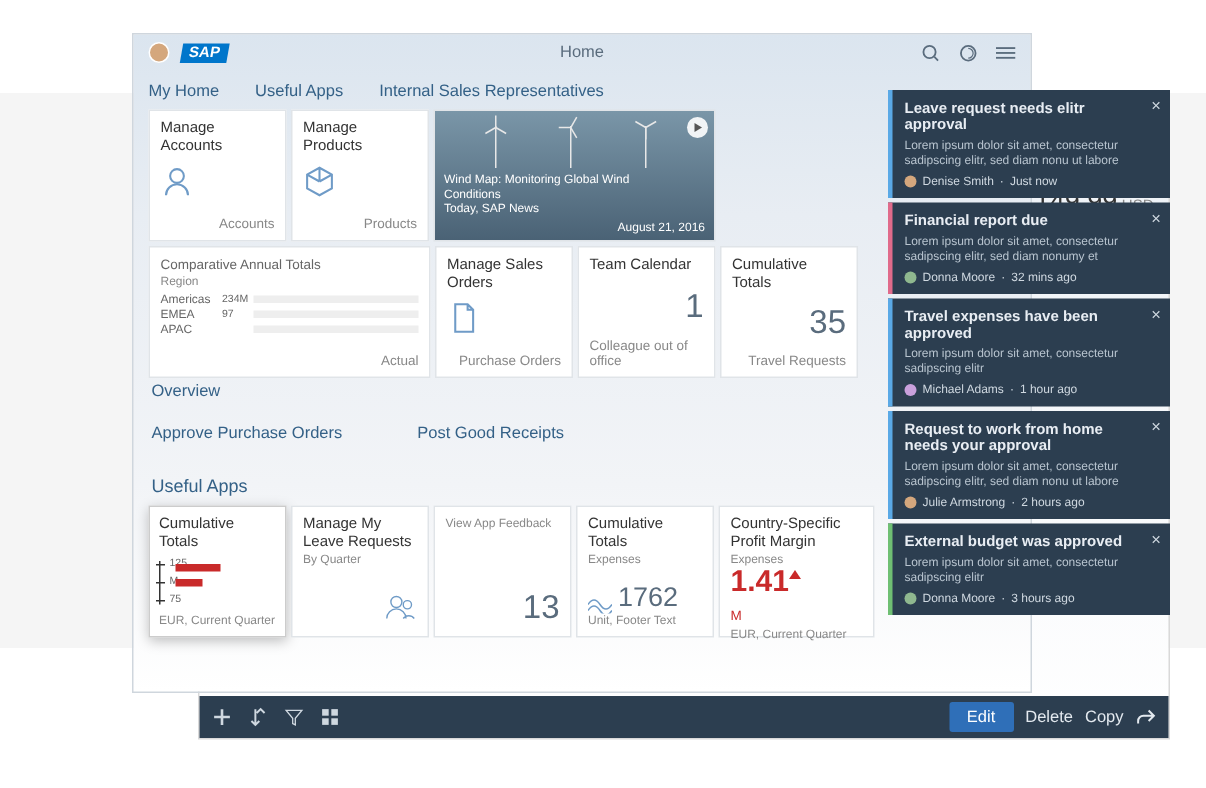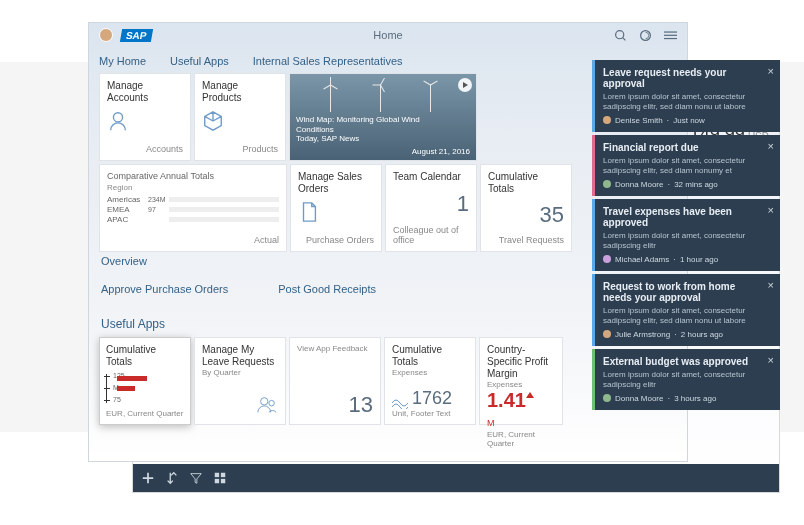--- a/index.html
+++ b/index.html
@@ -58,21 +58,21 @@
 .cum .tk{position:absolute;left:-3px;width:6px;height:1px;background:#333}
 .cum .tl{position:absolute;left:6px;font-size:7px;color:#666}
 .cum .seg{position:absolute;left:10px;height:5px}
 .red{color:#c92a2a}
 .redbig{font-size:20px;font-weight:bold;color:#c92a2a}
 .arrow-up{display:inline-block;width:0;height:0;border-left:4px solid transparent;border-right:4px solid transparent;border-bottom:6px solid #c92a2a;vertical-align:top;margin-top:3px}
 .notif{position:absolute;top:60px;right:24px;width:188px;z-index:3;display:flex;flex-direction:column;gap:3px}
 .ncard{background:#2c3e50;color:#e8edf3;padding:7px 8px;position:relative;border-left:3px solid}
 .nt{font-size:10px;font-weight:bold;margin-bottom:3px;padding-right:12px}
 .nb{font-size:8px;color:#b8c4cf;line-height:1.25;margin-bottom:4px}
-.nm{font-size:8px;color:#cfd8e0;display:flex;align-items:flex-start;gap:4px}
+.nm{font-size:8px;color:#cfd8e0;display:flex;align-items:flex-end;gap:4px}
 .nav{width:8px;height:8px;border-radius:50%}
 .nx{position:absolute;top:5px;right:6px;font-size:11px;color:#cfd8e0;cursor:pointer}
 .sub{font-size:8px;color:#888}
 </style>
 </head>
 <body>
 
 <div class="bg-stripe"></div>
 
 <div class="backwin">
@@ -100,20 +100,28 @@
           <path d="M3 11l3 3 3-3M6 14V2M13 5l-3-3-3 3" stroke="currentColor" stroke-width="1.5" fill="none"></path>
         </svg>
       <svg class="bi" viewBox="0 0 16 16">
           <path d="M2 3h12l-5 6v5l-2-1V9z" stroke="currentColor" fill="none"></path>
         </svg>
       <svg class="bi" viewBox="0 0 16 16">
           <rect x="2" y="2" width="5" height="5" fill="currentColor"></rect>
           <rect x="9" y="2" width="5" height="5" fill="currentColor"></rect>
           <rect x="2" y="9" width="5" height="5" fill="currentColor"></rect>
           <rect x="9" y="9" width="5" height="5" fill="currentColor"></rect>
+        </svg>
+    </div>
+    <div class="br">
+      <span class="edit">Edit</span>
+      <span>Delete</span>
+      <span>Copy</span>
+      <svg class="bi" viewBox="0 0 16 16">
+          <path d="M10 3l4 4-4 4M14 7H6a4 4 0 00-4 4v2" stroke="currentColor" fill="none" stroke-width="1.5"></path>
         </svg>
     </div>
   </div>
 </div>
 
 <div class="main">
   <div class="hdr">
     <div class="avatar"></div>
     <div class="logo">SAP</div>
     <div class="ht">Home</div>
@@ -270,36 +278,36 @@
         <div class="tt">Cumulative Totals</div>
         <div class="sub">Expenses</div>
         <div style="margin-top:auto;display:flex;align-items:flex-end;gap:4px">
           <svg width="16" height="12" viewBox="0 0 16 12">
               <path d="M0 6q4-6 8 0t8 0M0 10q4-6 8 0t8 0" stroke="#6f9bc7" fill="none"></path>
             </svg>
           <span style="font-size:18px;color:#5a6c7d">1762</span>
         </div>
         <div class="sub">Unit, Footer Text</div>
       </div>
-      <div class="tile" style="width:84px;height:88px">
+      <div class="tile" style="width:104px;height:88px">
         <div class="tt">Country-Specific Profit Margin</div>
         <div class="sub">Expenses</div>
         <div style="margin-top:auto">
           <span class="redbig">1.41</span><span class="arrow-up"></span><br><span class="red" style="font-size:9px">M</span>
         </div>
         <div class="sub">EUR, Current Quarter</div>
       </div>
     </div>
   </div>
 </div>
 
 <div class="notif" id="notif-list">
     <div class="ncard" style="border-left-color: rgb(90, 169, 230);">
       <span class="nx">×</span>
-      <div class="nt">Leave request needs your approval</div>
+      <div class="nt">Leave request needs elitr approval</div>
       <div class="nb">Lorem ipsum dolor sit amet, consectetur sadipscing elitr, sed diam nonu ut labore</div>
       <div class="nm"><span class="nav" style="background:#d4a77d"></span><span>Denise Smith</span> · <span>Just now</span></div>
     </div>
     <div class="ncard" style="border-left-color: rgb(224, 107, 139);">
       <span class="nx">×</span>
       <div class="nt">Financial report due</div>
       <div class="nb">Lorem ipsum dolor sit amet, consectetur sadipscing elitr, sed diam nonumy et</div>
       <div class="nm"><span class="nav" style="background:#8fb88f"></span><span>Donna Moore</span> · <span>32 mins ago</span></div>
     </div>
     <div class="ncard" style="border-left-color: rgb(90, 169, 230);">

